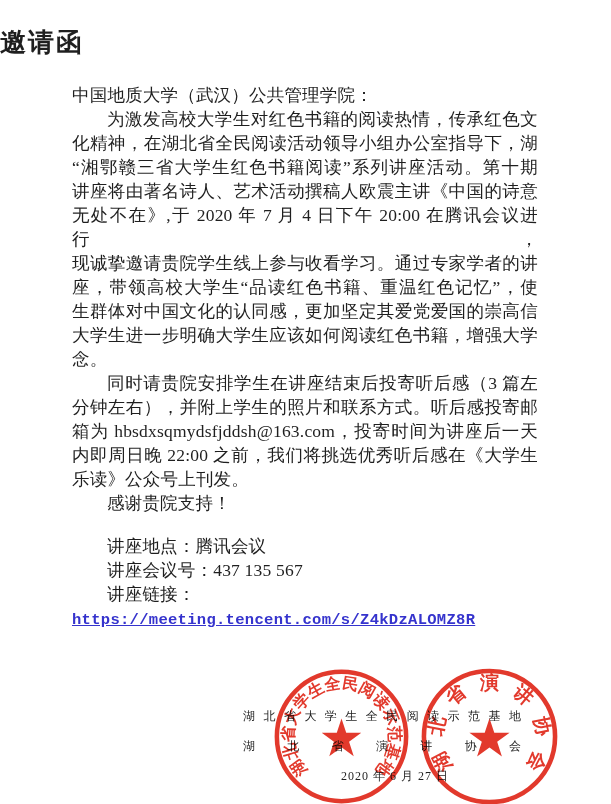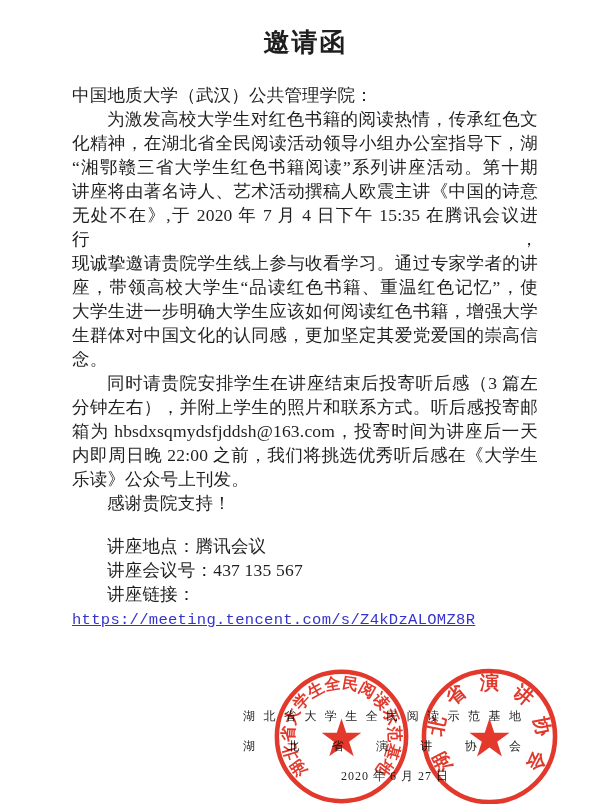--- a/index.html
+++ b/index.html
@@ -5,21 +5,21 @@
   html,body{margin:0;padding:0;background:#fff;}
   .page{
     position:relative;
     width:611px;height:804px;
     background:#ffffff;
     overflow:hidden;
     font-family:"Liberation Serif","DejaVu Serif",serif;
     color:#1f1f1f;
   }
   .title{
-    text-align:center;
+    text-align:left;
     font-weight:bold;
     font-size:26px;
     line-height:36px;
     padding-top:25px;
     letter-spacing:2px;
   }
   .docbody{
     padding:22px 73px 0 72px;
   }
   .line{
@@ -30,20 +30,21 @@
   }
   .line.indent{ text-indent:2em; }
   .line.just{ text-align:justify; text-align-last:justify; }
   .line.blank{ height:19px; min-height:19px; }
   .doclink{
     font-family:"Liberation Mono","DejaVu Sans Mono",monospace;
     font-size:15.5px;
     color:#3533cd;
     text-decoration:underline;
     letter-spacing:0.3px;
+    font-weight:bold;
   }
   .signature{
     position:absolute;
     left:243px; top:701px;
     width:278px;
     font-size:12px;
     line-height:30px;
   }
   .sig-just{ text-align:justify; text-align-last:justify; }
   .sig-date{ text-align:center; padding-left:26px; letter-spacing:1px; }
@@ -67,25 +68,25 @@
 <div class="page">
 
   <div class="title">邀请函</div>
 
   <div class="docbody">
       <div class="line">中国地质大学（武汉）公共管理学院：</div>
       <div class="line indent just">为激发高校大学生对红色书籍的阅读热情，传承红色文</div>
       <div class="line just">化精神，在湖北省全民阅读活动领导小组办公室指导下，湖</div>
       <div class="line just">“湘鄂赣三省大学生红色书籍阅读”系列讲座活动。第十期</div>
       <div class="line just">讲座将由著名诗人、艺术活动撰稿人欧震主讲《中国的诗意</div>
-      <div class="line just">无处不在》,于 2020 年 7 月 4 日下午 15:35 在腾讯会议进行，</div>
+      <div class="line just">无处不在》,于 2020 年 7 月 4 日下午 20:00 在腾讯会议进行，</div>
       <div class="line just">现诚挚邀请贵院学生线上参与收看学习。通过专家学者的讲</div>
       <div class="line just">座，带领高校大学生“品读红色书籍、重温红色记忆”，使</div>
+      <div class="line just">生群体对中国文化的认同感，更加坚定其爱党爱国的崇高信</div>
       <div class="line just">大学生进一步明确大学生应该如何阅读红色书籍，增强大学</div>
-      <div class="line just">生群体对中国文化的认同感，更加坚定其爱党爱国的崇高信</div>
       <div class="line">念。</div>
       <div class="line indent just">同时请贵院安排学生在讲座结束后投寄听后感（3 篇左</div>
       <div class="line just">分钟左右），并附上学生的照片和联系方式。听后感投寄邮</div>
       <div class="line just">箱为 hbsdxsqmydsfjddsh@163.com，投寄时间为讲座后一天</div>
       <div class="line just">内即周日晚 22:00 之前，我们将挑选优秀听后感在《大学生</div>
       <div class="line">乐读》公众号上刊发。</div>
       <div class="line indent">感谢贵院支持！</div>
       <div class="line blank"></div>
       <div class="line indent">讲座地点：腾讯会议</div>
       <div class="line indent">讲座会议号：437 135 567</div>

